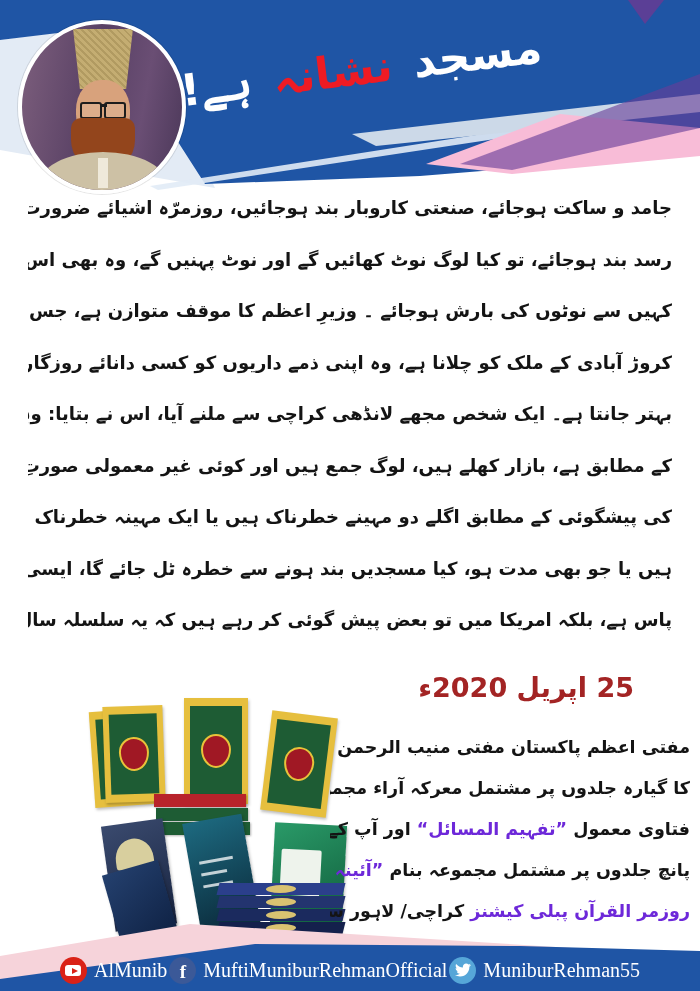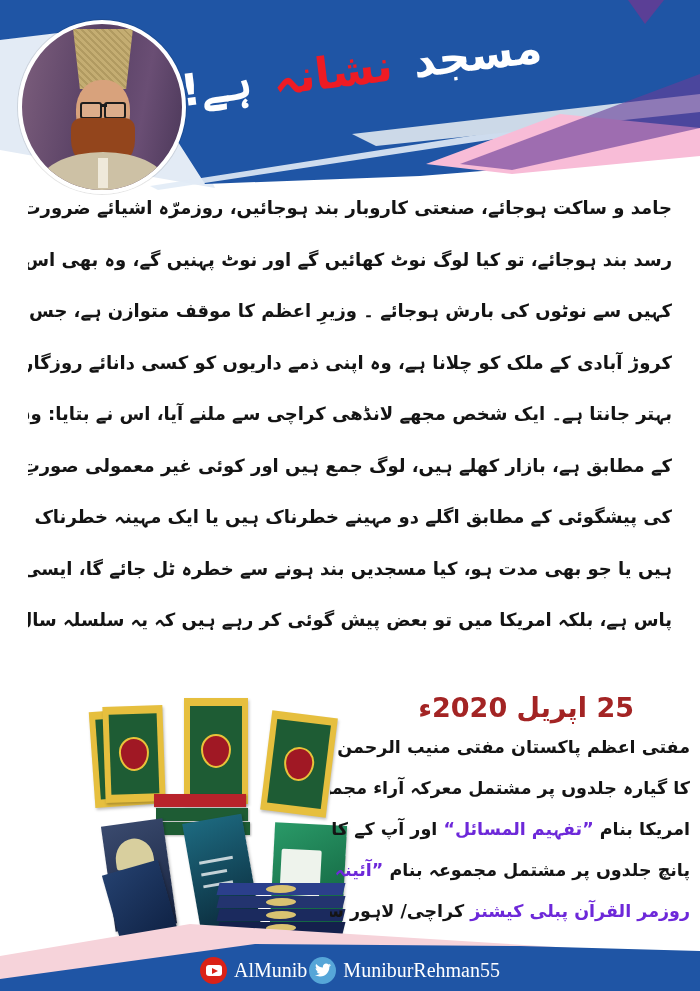--- a/index.html
+++ b/index.html
@@ -41,21 +41,21 @@
   .av-beard{position:absolute;left:49px;top:94px;width:64px;height:54px;background:#93451c;
     border-radius:10px 10px 32px 32px;}
   .av-body{position:absolute;left:16px;top:128px;width:130px;height:42px;background:#cdc1a5;
     border-radius:55% 55% 0 0 / 90% 90% 0 0;}
   .av-collar{position:absolute;left:76px;top:134px;width:10px;height:30px;background:#efe9da;}
 
   
   .article{position:absolute;left:28px;top:182px;width:644px;}
   .bline{height:51.5px;line-height:51.5px;font-size:18px;font-weight:bold;color:#141414;
     direction:rtl;text-align:justify;text-align-last:justify;overflow:hidden;white-space:nowrap;}
-  .date{position:absolute;top:692px;right:66px;font-size:27px;font-weight:bold;color:#a32424;direction:rtl;}
+  .date{position:absolute;top:672px;right:66px;font-size:27px;font-weight:bold;color:#a32424;direction:rtl;}
 
   
   .books{position:absolute;left:80px;top:698px;width:266px;height:234px;}
   .bk{position:absolute;box-shadow:1px 2px 3px rgba(0,0,0,.25);}
   .ybook{background:#e6bf3e;}
   .ybook .panel{position:absolute;left:6px;right:6px;top:8px;bottom:8px;background:#1e5c34;}
   .ybook .med{position:absolute;left:50%;top:50%;width:26px;height:30px;transform:translate(-50%,-50%);
     background:#a01824;border:2px solid #e8c23a;border-radius:50% 50% 50% 50%/45% 45% 55% 55%;}
   .spine{position:absolute;height:13px;box-shadow:1px 1px 2px rgba(0,0,0,.3);}
   .navybook{background:linear-gradient(160deg,#3a4a6e 0%,#17233f 100%);}
@@ -191,37 +191,41 @@
         </div>
       <div class="slab" style="top:39px;background:#14204c;">
           <span class="oval"></span>
         </div>
     </div>
   </div>
 
   <div class="publication">
     <div class="pline">مفتی اعظم پاکستان مفتی منیب الرحمن صاحب</div>
     <div class="pline">کا گیارہ جلدوں پر مشتمل معرکہ آراء مجموعہ</div>
-    <div class="pline"><span>امریکا بنام</span> <span class="red">”تفہیم المسائل“</span> <span>اور آپ کے کالمز کا</span></div>
+    <div class="pline"><span>فتاوی معمول</span> <span class="red">”تفہیم المسائل“</span> <span>اور آپ کے کالمز کا</span></div>
     <div class="pline"><span>پانچ جلدوں پر مشتمل مجموعہ بنام</span> <span class="red">”آئینہ ایام“</span></div>
     <div class="pline"><span class="red">روزمر القرآن پبلی کیشنز</span> <span>کراچی/ لاہور سے طلب فرمائیں۔</span></div>
   </div>
 
   <div class="footer">
     <div class="flayer ft-pink"></div>
     <div class="flayer ft-blue"></div>
     <div class="social">
       <div class="soc-item">
         <div class="icon-circle yt">
           <div class="plate"></div>
           <div class="tri"></div>
         </div>
         <span>AlMunib</span>
       </div>
       <div class="soc-item">
+        <div class="icon-circle fb"></div>
+        <span>MuftiMuniburRehmanOfficial</span>
+      </div>
+      <div class="soc-item">
         <div class="icon-circle tw">
           <svg viewBox="0 0 24 24">
               <path d="M24 4.6c-.9.4-1.8.6-2.8.8 1-.6 1.8-1.6 2.2-2.7-1 .6-2 1-3.1 1.2-.9-1-2.2-1.6-3.6-1.6-2.7 0-4.9 2.2-4.9 4.9 0 .4 0 .8.1 1.1C7.7 8.1 4.1 6.1 1.7 3.1c-.4.7-.7 1.6-.7 2.5 0 1.7.9 3.2 2.2 4.1-.8 0-1.6-.2-2.2-.6v.1c0 2.4 1.7 4.4 3.9 4.8-.4.1-.8.2-1.3.2-.3 0-.6 0-.9-.1.6 2 2.4 3.4 4.6 3.4-1.7 1.3-3.8 2.1-6.1 2.1-.4 0-.8 0-1.2-.1 2.2 1.4 4.8 2.2 7.5 2.2 9.1 0 14-7.5 14-14v-.6c1-.7 1.8-1.6 2.5-2.6z"></path>
             </svg>
         </div>
         <span>MuniburRehman55</span>
       </div>
     </div>
   </div>
 

